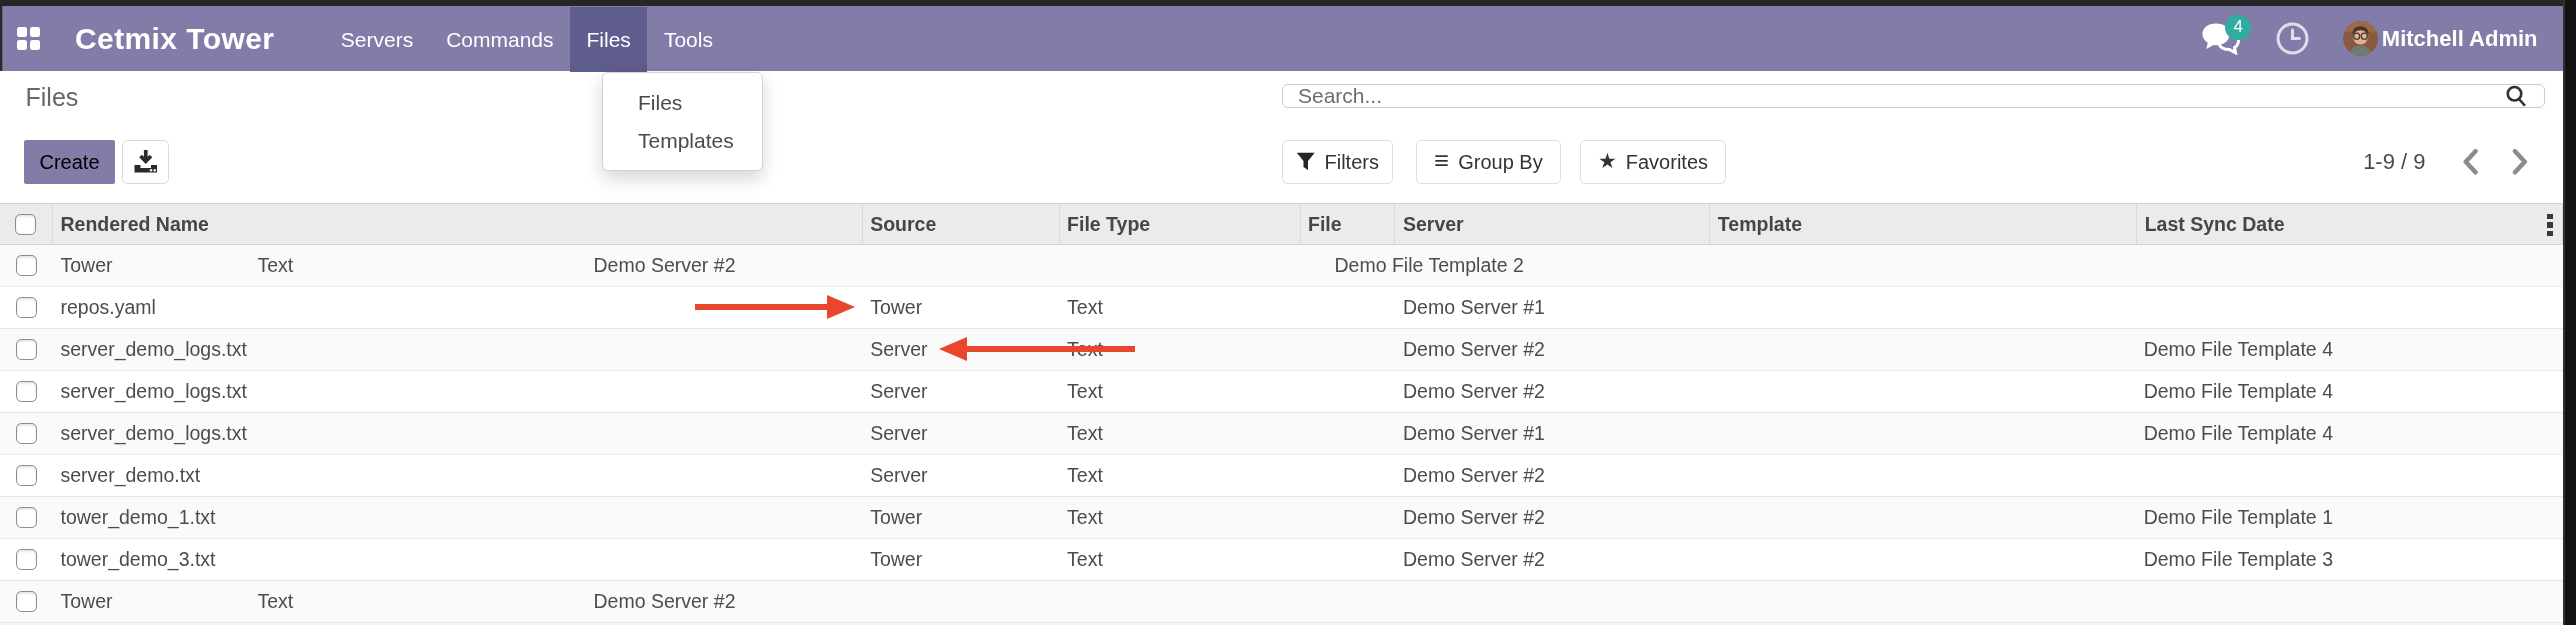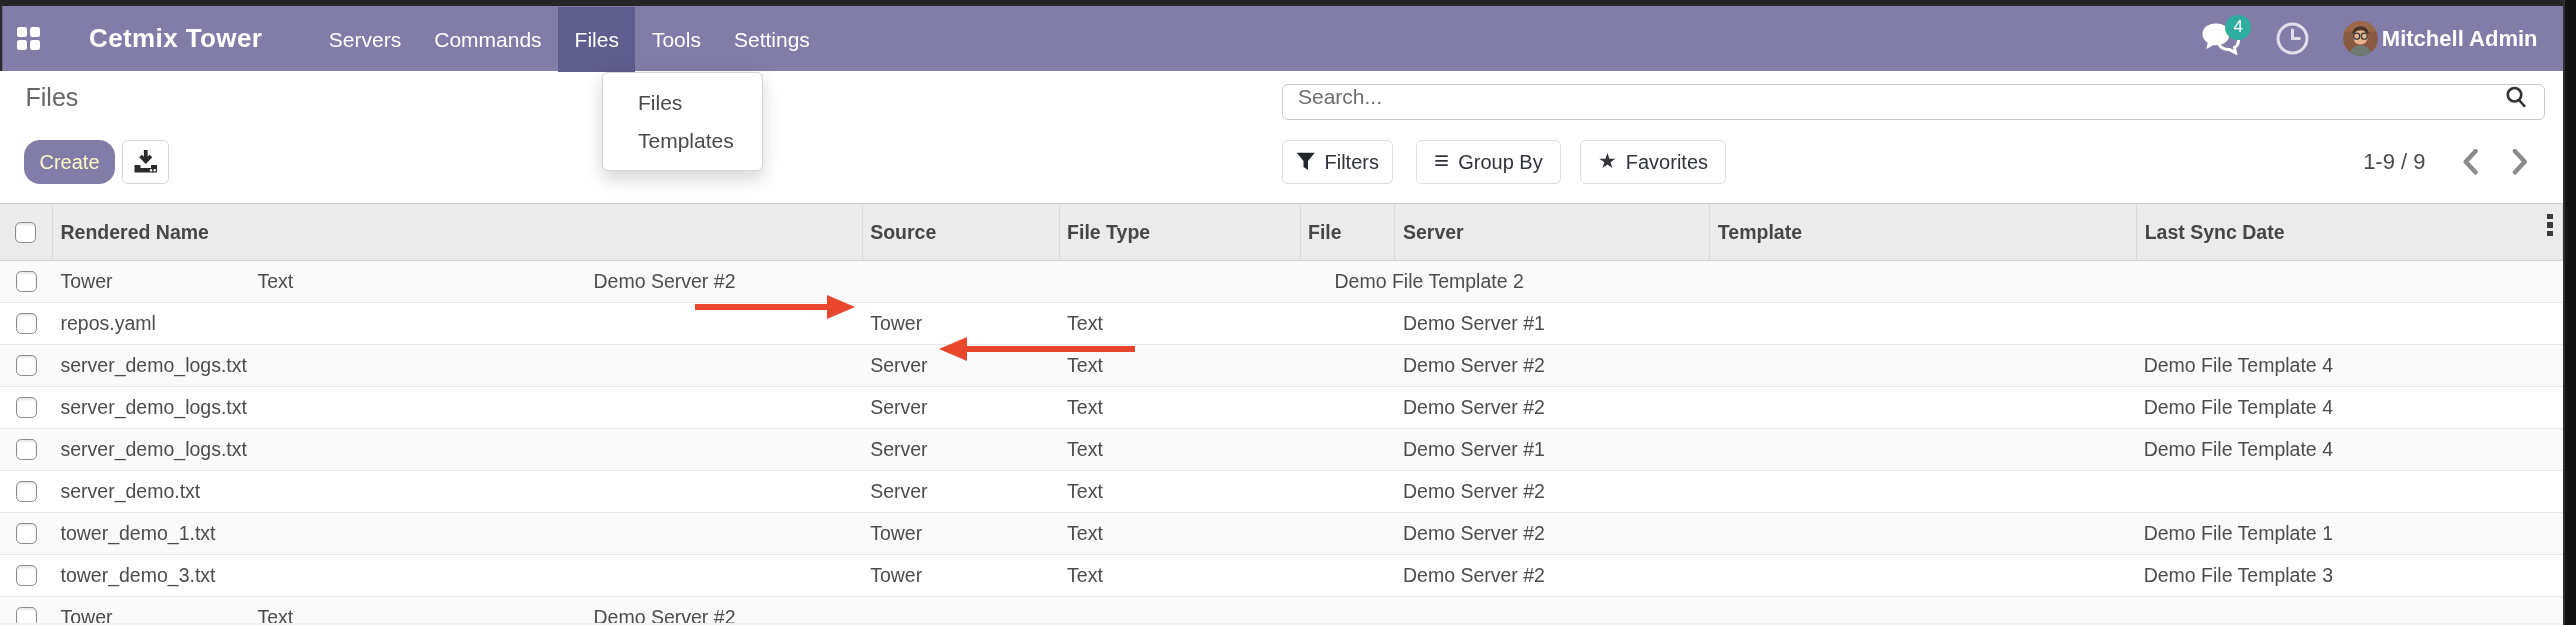--- a/index.html
+++ b/index.html
@@ -13,21 +13,21 @@
   .edge-right{position:absolute;right:0;top:0;width:12.8px;height:626px;background:linear-gradient(to right,#303030 0 2.3px,#121212 2.3px);}
   
   .navbar{
     position:absolute;left:0;top:6px;width:2563px;height:65px;
     background:var(--brand-purple);display:flex;align-items:center;color:#fff;
     box-shadow:inset 2.3px 0 0 #2a2a2a;
   }
   .apps-btn{width:57px;height:65px;display:flex;align-items:center;justify-content:center;cursor:pointer;}
   .apps-grid{display:grid;grid-template-columns:9.8px 9.8px;grid-gap:3px;}
   .apps-grid span{width:9.8px;height:9.8px;background:#fff;border-radius:2.3px;display:block;}
-  .brand{font-size:26px;font-weight:700;letter-spacing:0.4px;margin-left:32px;cursor:pointer;}
+  .brand{font-size:30px;font-weight:700;letter-spacing:0.4px;margin-left:18px;cursor:pointer;}
   .menu{display:flex;height:63px;margin-left:50px;}
   .menu-item{
     display:flex;align-items:center;padding:0 16.5px;font-size:21px;color:#fff;cursor:pointer;height:65px;
   }
   .menu-item.active{background:var(--brand-purple-dark);}
   .nav-right{margin-left:auto;display:flex;align-items:center;gap:33px;padding-right:25.5px;}
   .msg-btn{position:relative;cursor:pointer;width:42px;height:42px;display:flex;align-items:center;justify-content:center;}
   .msg-badge{
     position:absolute;top:-3px;right:-9px;min-width:25.5px;height:25.5px;border-radius:12.8px;
     background:var(--badge-teal);color:#fff;font-size:17px;display:flex;align-items:center;justify-content:center;padding:0 4.5px;box-sizing:border-box;
@@ -39,48 +39,48 @@
   
   .dropdown{
     position:absolute;left:602px;top:72px;width:161px;box-sizing:border-box;
     background:#fff;border:0.8px solid #d4d4d4;border-radius:6px;
     box-shadow:0 7.5px 18px rgba(0,0,0,.16);padding:10.5px 0;z-index:50;
   }
   .dropdown-item{height:38px;display:flex;align-items:center;padding-left:35px;font-size:21px;color:#4a4a4a;cursor:pointer;}
   
   .page-title{position:absolute;left:25.5px;top:83px;font-size:25px;color:#666;}
   .btn-create{
-    position:absolute;left:24px;top:140px;width:91px;height:44px;border:none;border-radius:16px;
-    background:var(--brand-purple);color:#fef9c3;font-size:20px;font-family:inherit;cursor:pointer;
+    position:absolute;left:24px;top:140px;width:91px;height:44px;border:none;border-radius:2px;
+    background:var(--brand-purple);color:#000000;font-size:20px;font-family:inherit;cursor:pointer;
   }
   .btn-export{
     position:absolute;left:122px;top:140px;width:47px;height:44px;background:#fff;
     border:0.8px solid #d9d9d9;border-radius:5.3px;display:flex;align-items:center;justify-content:center;cursor:pointer;box-sizing:border-box;
   }
-  .search-wrap{position:absolute;left:1282px;top:84px;width:1263px;height:36px;box-sizing:border-box;
-    border:1.5px solid #c9c9c9;border-radius:6px;background:#fff;display:flex;align-items:flex-start;}
+  .search-wrap{position:absolute;left:1282px;top:84px;width:1263px;height:24px;box-sizing:border-box;
+    border:1.5px solid #c9c9c9;border-radius:6px;background:#fff;display:flex;align-items:center;}
   .search-input{flex:1;border:none;outline:none;font-size:21px;color:#555;padding:0 15px;font-family:inherit;background:transparent;}
   .search-input::placeholder{color:#6d6d6d;}
   .search-icon{margin-right:16.5px;display:flex;cursor:pointer;}
   .ctl-btn{
     position:absolute;top:140px;height:44px;background:#fff;border:0.8px solid #dcdee1;border-radius:5.3px;
     display:flex;align-items:center;justify-content:center;gap:9px;font-size:20px;color:#30343a;cursor:pointer;box-sizing:border-box;font-family:inherit;
   }
   #btn-filters{left:1282px;width:111px;}
   #btn-groupby{left:1416px;width:145px;}
   #btn-favorites{left:1580px;width:146px;}
   .groupby-glyph{font-size:25.5px;font-weight:700;line-height:1;margin-top:-2.3px;}
   .star-glyph{font-size:21px;line-height:1;margin-top:-2.3px;}
   .pager{position:absolute;top:140px;right:41px;height:44px;display:flex;align-items:center;gap:19.5px;}
   .pager-range{font-size:22px;color:#4a4a4a;margin-right:10.5px;}
   .pager-btn{width:30px;height:33px;display:flex;align-items:center;justify-content:center;cursor:pointer;}
   
   .table{position:absolute;left:0;top:203px;width:2563px;}
   .thead{
-    display:flex;height:58px;background:#ebebeb;border-top:0.8px solid #cfcfcf;border-bottom:0.8px solid #d2d2d2;
+    display:flex;height:42px;background:#ebebeb;border-top:0.8px solid #cfcfcf;border-bottom:0.8px solid #d2d2d2;
     box-sizing:border-box;position:relative;
   }
   .th{display:flex;align-items:center;padding-left:7.5px;font-size:19.5px;font-weight:700;color:#464646;
     border-right:0.8px solid #d9d9d9;box-sizing:border-box;overflow:hidden;white-space:nowrap;cursor:pointer;}
   .th.cb-col{justify-content:center;padding-left:0;}
   .opts-dots{position:absolute;right:10.5px;top:0;height:42px;display:flex;flex-direction:column;justify-content:center;gap:3px;cursor:pointer;}
   .opts-dots i{width:5.3px;height:5.3px;background:#3a3a3a;display:block;}
   .tr{display:flex;height:42px;border-bottom:0.8px solid #e5e8ea;box-sizing:border-box;background:#fff;cursor:pointer;}
   .tr:nth-child(odd){background:#fafafa;}
   .td{display:flex;align-items:center;padding-left:7.5px;font-size:19.5px;color:#4c4c4c;box-sizing:border-box;overflow:hidden;white-space:nowrap;}
@@ -110,21 +110,20 @@
           <span></span>
           <span></span>
         </div>
     </div>
     <div class="brand">Cetmix Tower</div>
     <nav class="menu" id="nav-menu">
         <div class="menu-item">Servers</div>
         <div class="menu-item">Commands</div>
         <div class="menu-item active">Files</div>
         <div class="menu-item">Tools</div>
-        <div class="menu-item">Settings</div>
       </nav>
     <div class="nav-right">
       <div class="msg-btn">
         <span>
           <svg width="39" height="33" viewBox="0 0 52 44">
             <path d="M20 2 C9 2 2 8 2 16 c0 5 2.6 9 7 11.6 L7 36 l10-5.4 c1 .2 2 .3 3 .3 11 0 18-6 18-14.9 C38 8 31 2 20 2 Z" fill="#ffffff"></path>
             <path d="M40 14 c6 1.8 10 6 10 11 0 3.8-2 7-5.3 9L46 41 l-8-4.2 c-8 0-13-3.8-14.6-8.8" fill="none" stroke="#ffffff" stroke-width="4"></path>
           </svg>
         </span>
         <span class="msg-badge">4</span>

